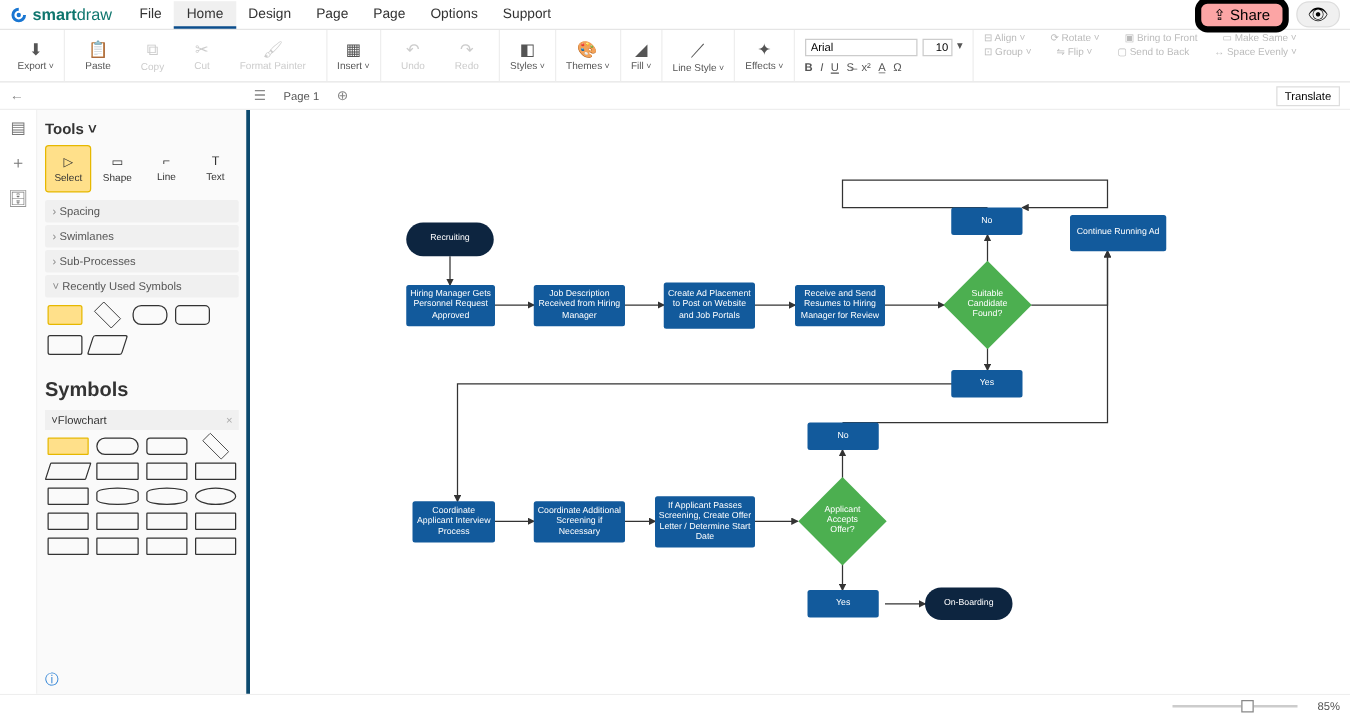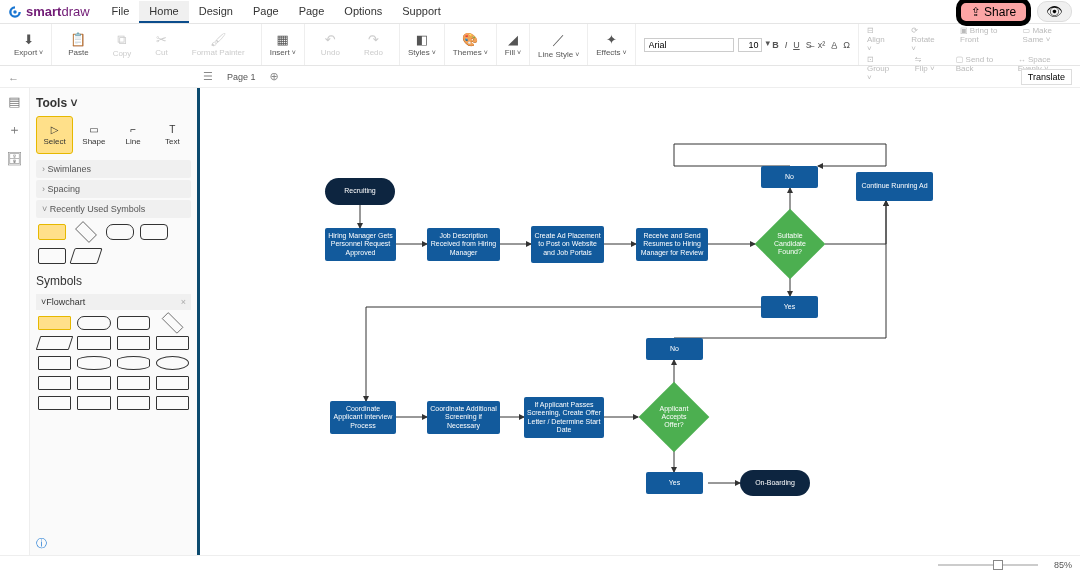--- a/index.html
+++ b/index.html
@@ -1,20 +1,20 @@
 <!DOCTYPE html>
 <html><head>
 <meta charset="utf-8">
 <style>
 *{margin:0;padding:0;box-sizing:border-box;font-family:Arial,Helvetica,sans-serif}
 body{width:1080px;height:573px;overflow:hidden;background:#fff;font-size:10px;color:#333}
 .topbar{height:24px;display:flex;align-items:center;border-bottom:1px solid #e5e5e5;padding:0 8px}
 .logo{display:flex;align-items:center;gap:4px;margin-right:12px}
 .logo-icon{width:14px;height:14px}
-.logo-text{font-weight:700;font-size:13px;color:#701a75}
+.logo-text{font-weight:700;font-size:13px;color:#0f766e}
 .logo-text .thin{font-weight:400}
 .menus{display:flex;gap:0}
 .menu-item{padding:4px 10px;font-size:11px;cursor:pointer}
 .menu-item.active{background:#f0f0f0;border-bottom:2px solid #0b4d8c}
 .top-right{margin-left:auto;display:flex;gap:6px;align-items:center}
 .share-btn{background:#fca5a5;border:5px solid #000000;border-radius:10px;padding:2px 10px;font-size:12px;cursor:pointer}
 .eye-btn{background:#f0f0f0;border:1px solid #ddd;border-radius:10px;padding:2px 8px;cursor:pointer}
 .ribbon{height:42px;display:flex;align-items:stretch;border-bottom:1px solid #e5e5e5;padding:0 6px;gap:0}
 .rgrp{display:flex;flex-direction:column;align-items:center;justify-content:center;padding:0 8px;border-right:1px solid #eee;gap:1px}
 .rgrp.inline{flex-direction:row;gap:8px}
@@ -45,21 +45,21 @@
 .tool-lbl{font-size:8px;margin-top:2px}
 .acc{background:#f0f0f0;padding:4px 6px;margin-bottom:2px;font-size:9px;color:#555;cursor:pointer;border-radius:2px}
 .acc::before{content:"› ";color:#888}
 .acc.open::before{content:"˅ "}
 .sym-row{display:flex;gap:6px;padding:4px 2px}
 .sym-box{width:28px;height:16px;border:1px solid #333;border-radius:2px}
 .sym-box.sel{background:#ffe08a;border-color:#e6b800}
 .sym-box.rounded{border-radius:7px}
 .sym-box.diamond{transform:rotate(45deg) scale(.7);border-radius:0}
 .sym-box.slant{transform:skewX(-18deg)}
-.symbols-hdr{font-size:12px;font-weight:400;margin:6px 0 4px}
+.symbols-hdr{font-size:16px;font-weight:700;margin:16px 0 4px}
 .search-row{display:flex;gap:4px;align-items:center}
 .search-in{flex:1;border:1px solid #ddd;background:#f5f5f5;padding:3px 5px;font-size:9px}
 .search-ic{background:#eee;border:1px solid #ddd;padding:3px 6px;cursor:pointer}
 .more{color:#1976d2;font-size:9px;cursor:pointer}
 .fc-hdr{display:flex;align-items:center;background:#f0f0f0;padding:3px 5px;margin-top:6px;font-size:9px}
 .fc-hdr .x{margin-left:auto;color:#aaa;cursor:pointer}
 .sym-grid{display:grid;grid-template-columns:repeat(4,1fr);gap:6px;padding:6px 2px}
 .sg{height:14px;border:1px solid #333;border-radius:1px}
 .sg.sel{background:#ffe08a;border-color:#e6b800}
 .sg.pill{border-radius:7px}
@@ -155,21 +155,21 @@
     </div>
   <div class="rgrp">
       <span class="ricon">／</span>
       <span class="rlabel dd">Line Style</span>
     </div>
   <div class="rgrp">
       <span class="ricon">✦</span>
       <span class="rlabel dd">Effects</span>
     </div>
   <div class="font-box">
-    <div style="display:flex;flex-direction:row;gap:2px">
+    <div style="display:flex;flex-direction:column;gap:2px">
       <div style="display:flex;gap:4px">
         <input class="font-sel" value="Arial" style="">
         <input class="font-num" value="10" style="">
         <span class="mini-btn">▾</span>
       </div>
       <div class="mini-row">
         <span class="mini-btn"><b>B</b></span>
         <span class="mini-btn"><i>I</i></span>
         <span class="mini-btn"><u>U</u></span>
         <span class="mini-btn">S̶</span>
@@ -222,22 +222,23 @@
         </div>
       <div class="tool-btn">
           <span>⌐</span>
           <span class="tool-lbl">Line</span>
         </div>
       <div class="tool-btn">
           <span>T</span>
           <span class="tool-lbl">Text</span>
         </div>
     </div>
+    <div class="acc">Spacing</div>
     <div class="acc">Swimlanes</div>
-    <div class="acc">Spacing</div>
+    <div class="acc">Sub-Processes</div>
     <div class="acc open">Recently Used Symbols</div>
     <div class="sym-row">
       <div class="sym-box sel"></div>
       <div class="sym-box diamond"></div>
       <div class="sym-box rounded"></div>
       <div class="sym-box" style="border-radius:4px"></div>
     </div>
     <div class="sym-row">
       <div class="sym-box"></div>
       <div class="sym-box slant"></div>

